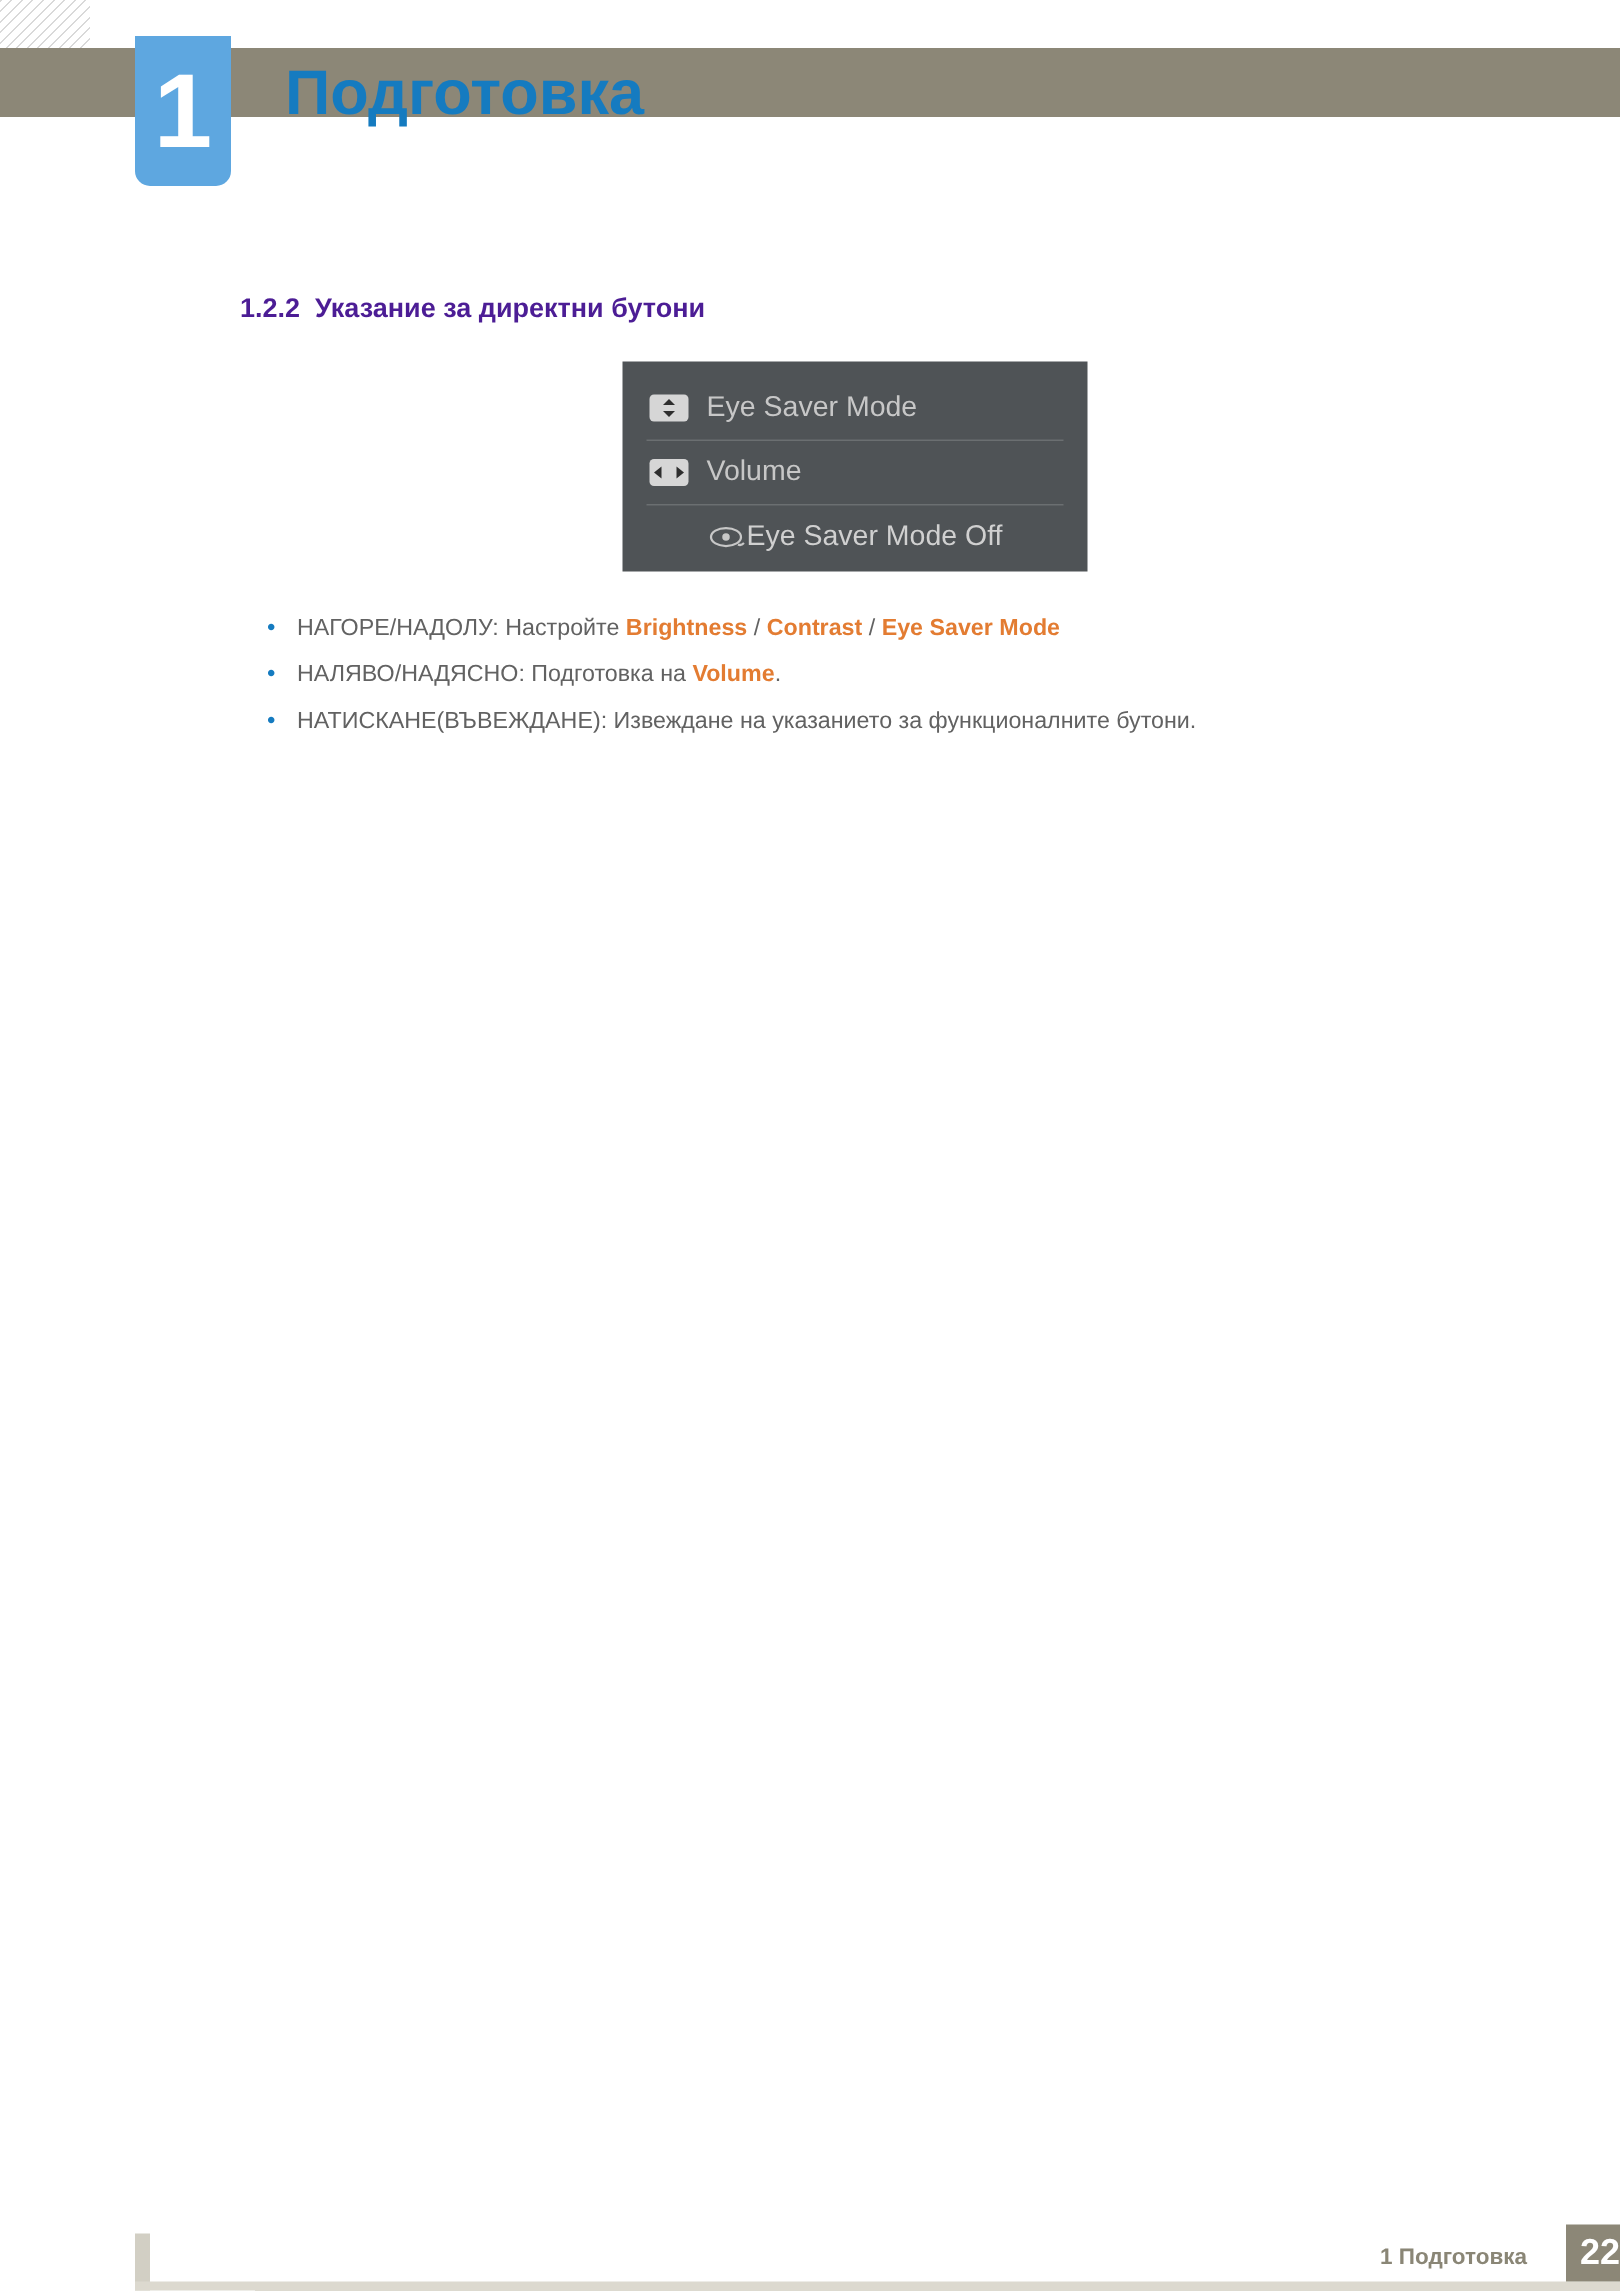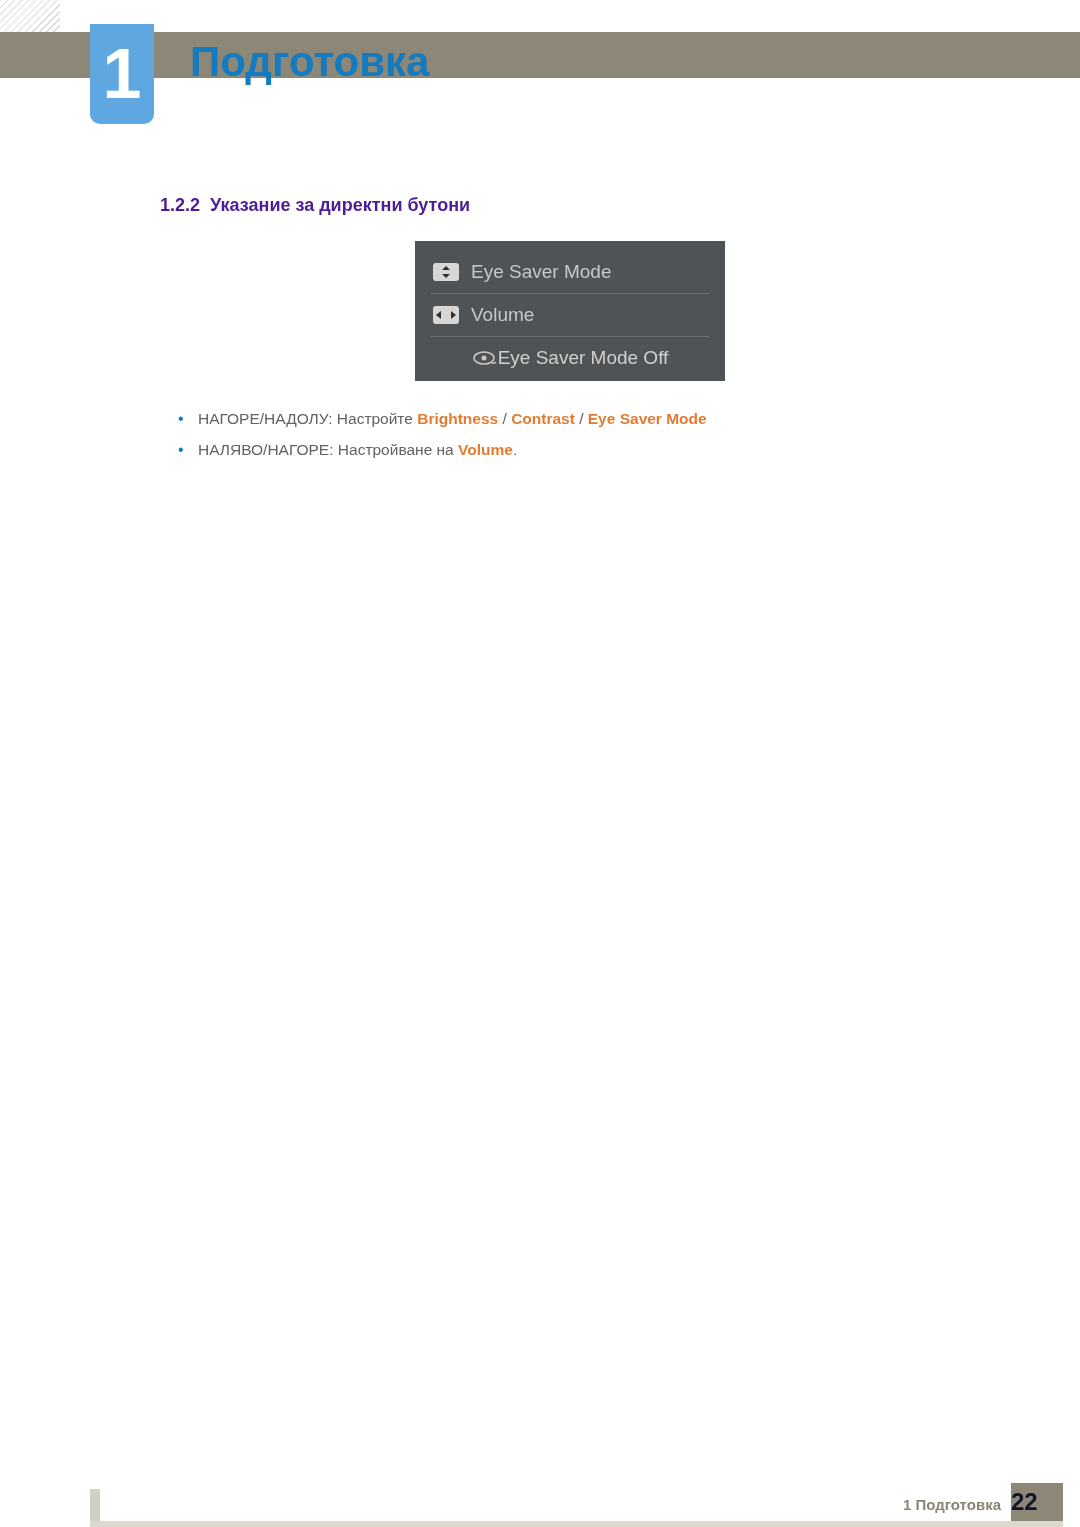--- a/index.html
+++ b/index.html
@@ -142,21 +142,21 @@
     left: -20px;
     top: 0;
     color: #157bc0;
     font-size: 16px;
   }
   .hl { color: #e37c32; font-weight: bold; }
   .footer {
     position: absolute;
     bottom: 0;
     left: 0;
-    right: 17px;
+    right: 0;
     height: 44px;
     padding-left: 16px;
   }
   .footer-bar {
     position: absolute;
     left: 90px;
     right: 0;
     bottom: 0;
     height: 6px;
     background: #dcd9cf;
@@ -166,29 +166,29 @@
     left: 90px;
     width: 10px;
     bottom: 0;
     height: 38px;
     background: #d2cfc4;
   }
   .page-box {
     position: absolute;
     right: 0;
     bottom: 6px;
-    width: 52px;
+    width: 36px;
     height: 38px;
     background: #8c8777;
-    color: #0f172a;
+    color: #ffffff;
     font-size: 24px;
     font-weight: bold;
     display: flex;
     align-items: center;
-    justify-content: flex-start;
+    justify-content: flex-end;
   }
   .footer-text {
     position: absolute;
     right: 62px;
     bottom: 14px;
     color: #8a8676;
     font-size: 15px;
     font-weight: bold;
   }
 </style>
@@ -236,21 +236,24 @@
       </span>
       <span class="osd-status-label">Eye Saver Mode Off</span>
     </div>
   </div>
 
   <ul class="bullets">
     <li>
       <span>НАГОРЕ/НАДОЛУ: Настройте </span><span class="hl">Brightness</span><span> / </span><span class="hl">Contrast</span><span> / </span><span class="hl">Eye Saver Mode</span>
     </li>
     <li>
-      <span>НАЛЯВО/НАГОРЕ: Настройване на </span><span class="hl">Volume</span><span>.</span>
+      <span>НАЛЯВО/НАДЯСНО: Подготовка на </span><span class="hl">Volume</span><span>.</span>
+    </li>
+    <li>
+      <span>НАТИСКАНЕ(ВЪВЕЖДАНЕ): Извеждане на указанието за функционалните бутони.</span>
     </li>
   </ul>
 </div>
 
 <div class="footer">
   <div class="footer-bar-left"></div>
   <div class="footer-bar"></div>
   <div class="footer-text">1 Подготовка</div>
   <div class="page-box">
     <span>22</span>

